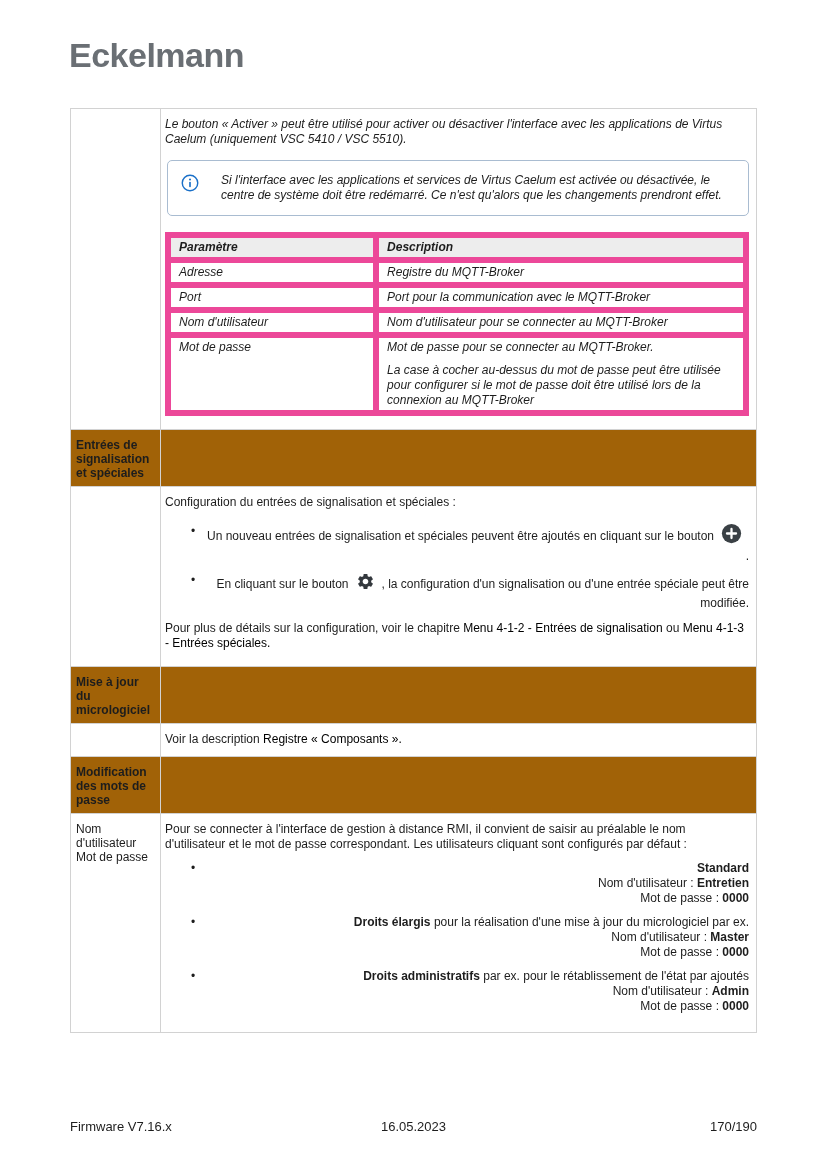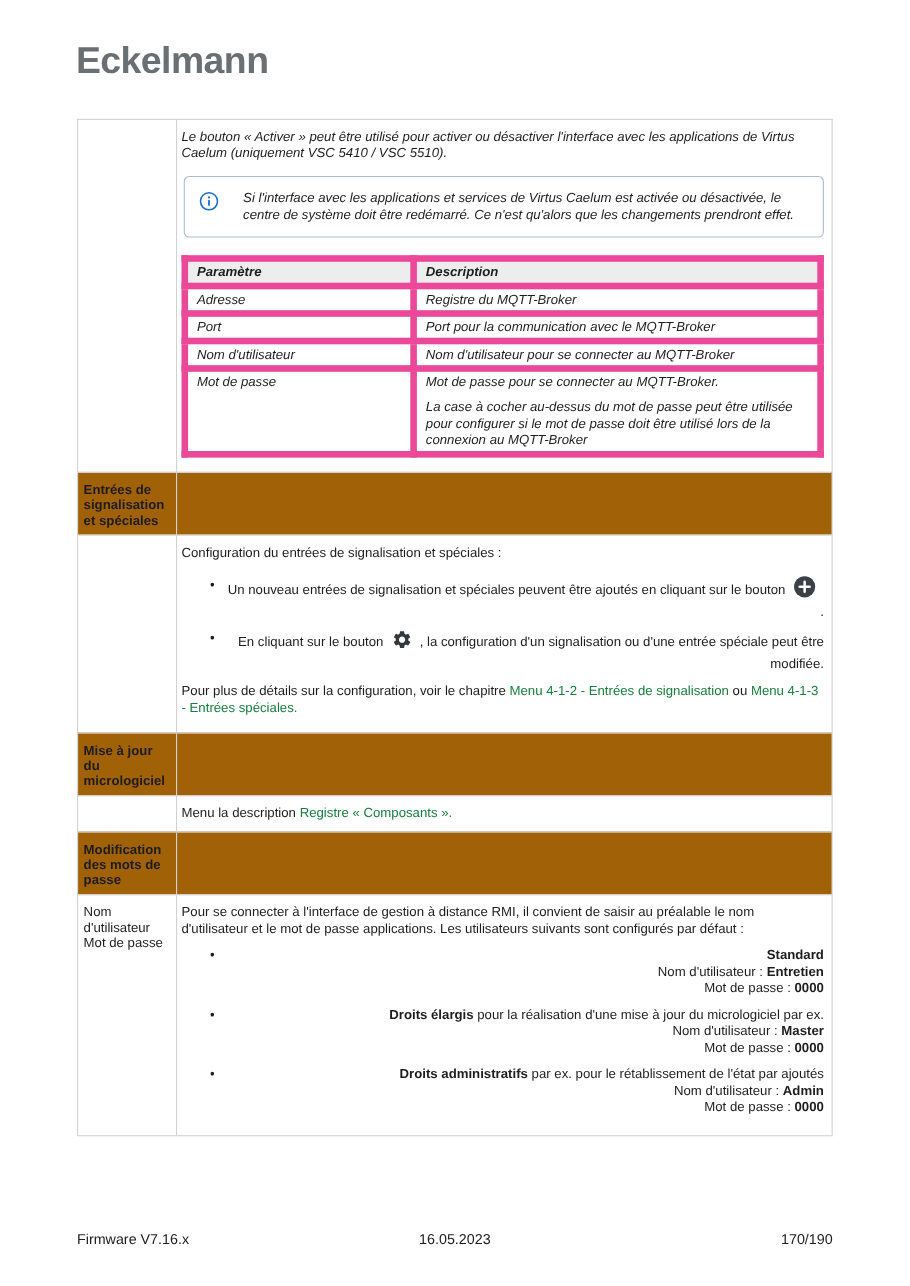--- a/index.html
+++ b/index.html
@@ -44,21 +44,21 @@
   .param-table th { background:#ededed; font-weight:bold; }
   .param-table col.c1 { width:36%; }
   .param-table td p { margin:0 0 8px 0; }
   .param-table td p:last-child { margin-bottom:0; }
 
   ul.blist { list-style:none; margin:14px 0 8px 26px; padding:0; }
   ul.blist > li { position:relative; padding-left:13px; margin-bottom:9px;text-align:right; }
   ul.blist > li::before { content:"\2022"; position:absolute; left:0; top:0; }
   .ic-inline { vertical-align:middle; margin:0 7px; position:relative; top:-1px; }
 
-  a.doclink { color:#15803d; text-decoration:none; cursor:pointer; }
+  a.doclink { color:#000000; text-decoration:none; cursor:pointer; }
 
   .users-list li { margin-bottom:0; }
   .users-list .sub { margin:0; }
   b { font-weight:bold; }
 
   .footer {
     position:absolute; top:1119px; left:70px; width:687px;
     display:flex; justify-content:space-between; font-size:13px;
   }
   .footer .center { position:absolute; left:0; right:0; text-align:center; }
@@ -153,36 +153,36 @@
   </div>
 
   <div class="t-row gray">
     <div class="t-left">Mise à jour du micrologiciel</div>
     <div class="t-right"></div>
   </div>
 
   <div class="t-row">
     <div class="t-left"></div>
     <div class="t-right">
-      <p style="margin:0;"><span>Menu la description </span><a class="doclink">Registre « Composants ».</a></p>
+      <p style="margin:0;"><span>Voir la description </span><a class="doclink">Registre « Composants ».</a></p>
     </div>
   </div>
 
   <div class="t-row gray">
     <div class="t-left">Modification des mots de passe</div>
     <div class="t-right"></div>
   </div>
 
   <div class="t-row">
     <div class="t-left normal">
       <div>Nom d'utilisateur</div>
       <div>Mot de passe</div>
     </div>
     <div class="t-right">
-      <p>Pour se connecter à l'interface de gestion à distance RMI, il convient de saisir au préalable le nom d'utilisateur et le mot de passe applications. Les utilisateurs suivants sont configurés par défaut :</p>
+      <p>Pour se connecter à l'interface de gestion à distance RMI, il convient de saisir au préalable le nom d'utilisateur et le mot de passe correspondant. Les utilisateurs cliquant sont configurés par défaut :</p>
       <ul class="blist users-list" style="margin-top:9px; margin-bottom:2px;">
         <li>
           <b>Standard</b><span></span>
           <div class="sub"><span>Nom d'utilisateur : </span><b>Entretien</b></div>
           <div class="sub"><span>Mot de passe : </span><b>0000</b></div>
         </li>
         <li>
           <b>Droits élargis</b><span> pour la réalisation d'une mise à jour du micrologiciel par ex.</span>
           <div class="sub"><span>Nom d'utilisateur : </span><b>Master</b></div>
           <div class="sub"><span>Mot de passe : </span><b>0000</b></div>

